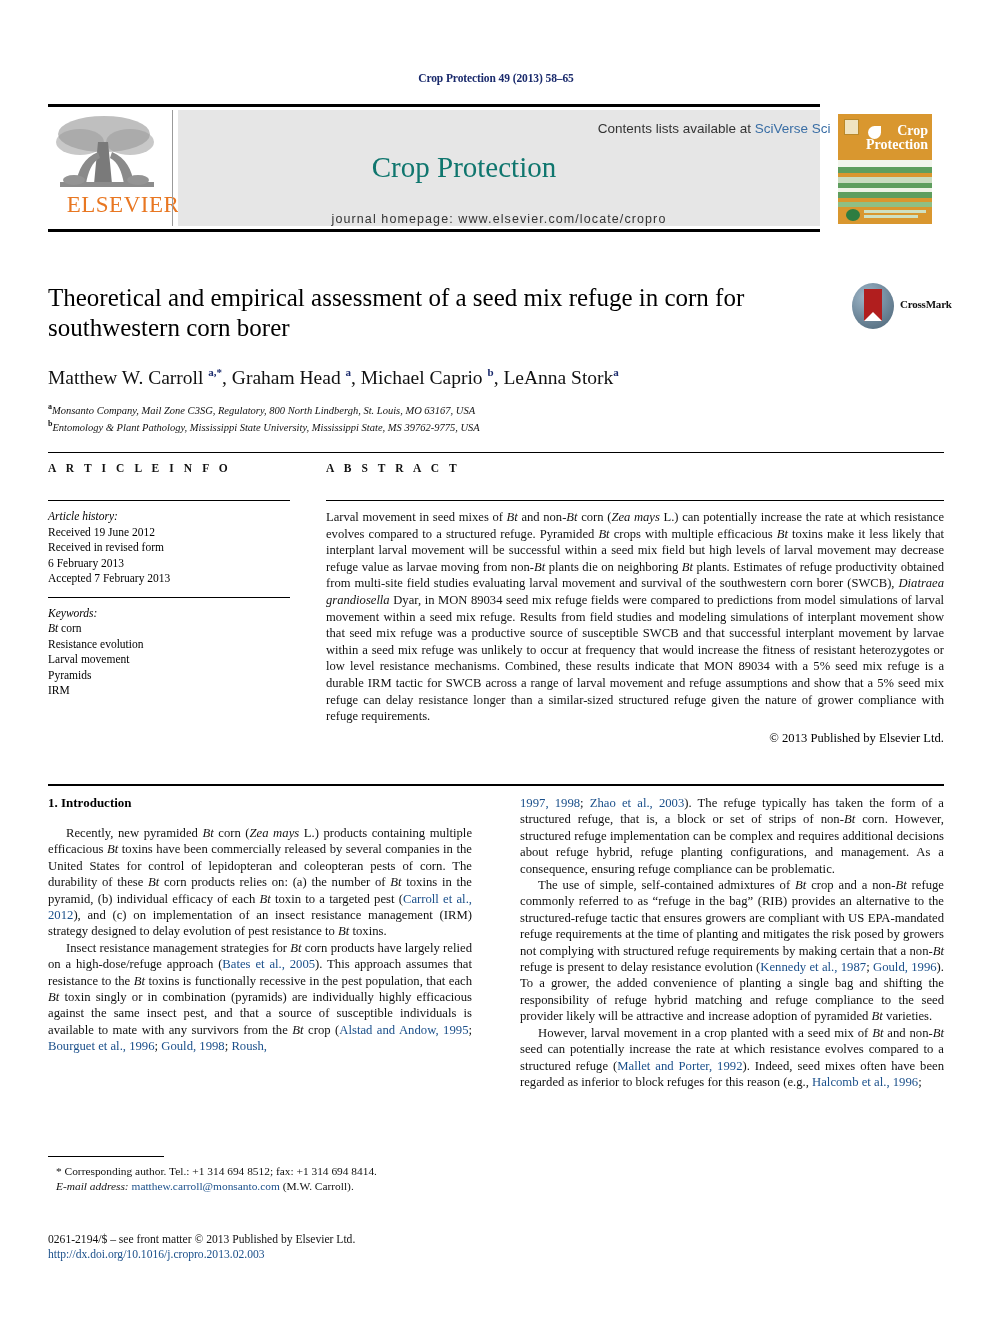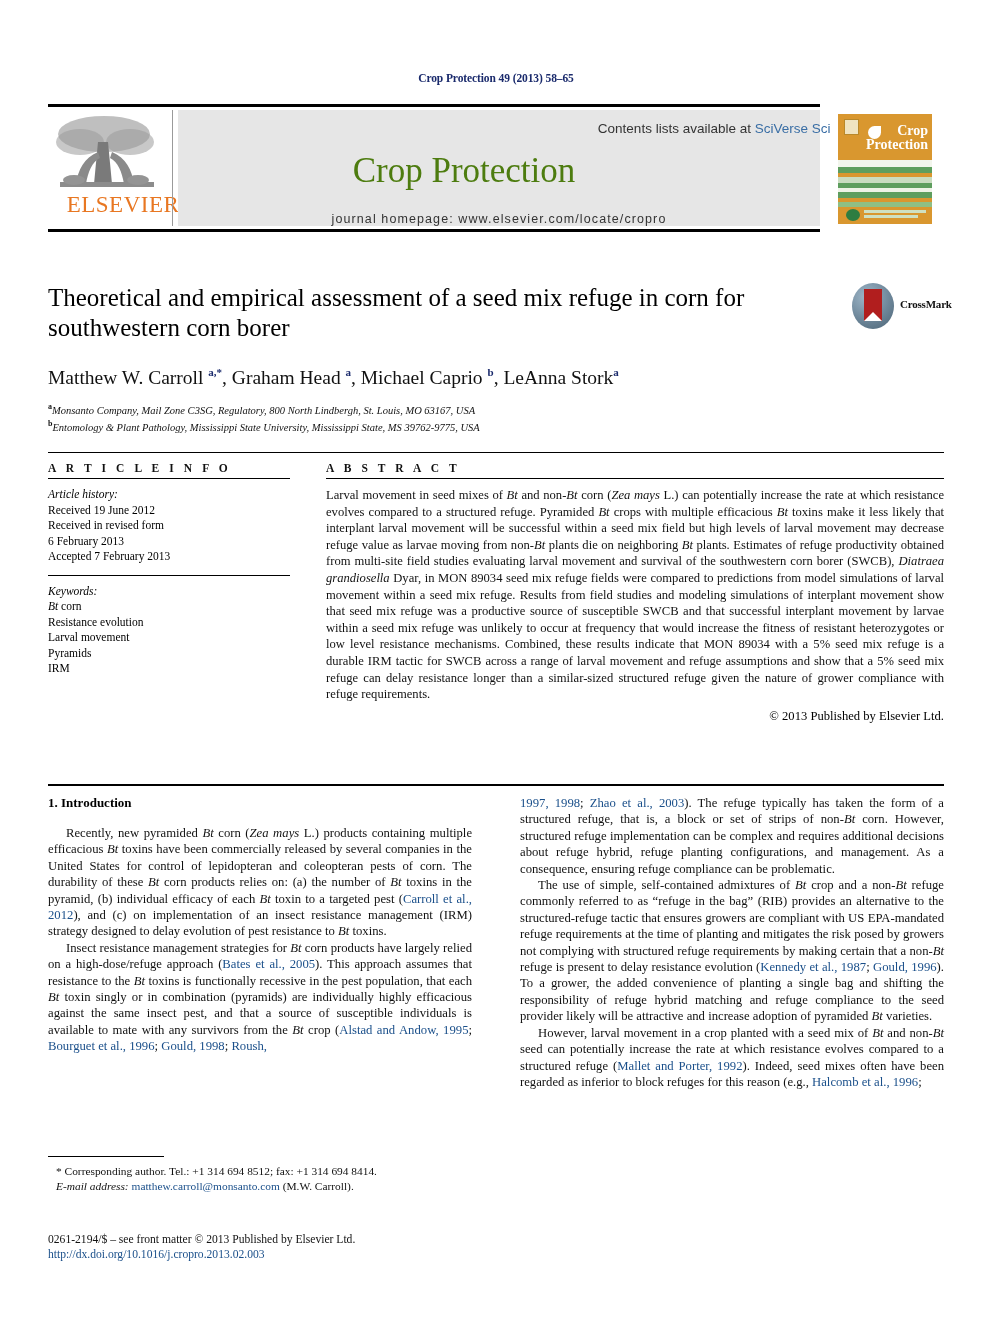--- a/index.html
+++ b/index.html
@@ -104,22 +104,22 @@
   }
   .contents-line .sd {
     color: #3a6ea5;
   }
   .journal-title {
     position: absolute;
     left: 0; top: 41px;
     width: 572px;
     text-align: center;
     font-family: "Liberation Serif", serif;
-    font-size: 35px;
-    color: #4d7c0f;
+    font-size: 29px;
+    color: #0f766e;
   }
   .homepage-line {
     position: absolute;
     left: 0; top: 102px;
     width: 642px;
     text-align: center;
     font-family: "Liberation Sans", sans-serif;
     font-size: 12.5px;
     letter-spacing: 1.1px;
     color: #333;
@@ -288,21 +288,21 @@
     position: absolute;
     left: 278px; top: 0;
     width: 618px;
   }
   .sec-head {
     font-family: "Liberation Serif", serif;
     font-weight: bold;
     font-size: 11.5px;
     letter-spacing: 3.6px;
     color: #111;
-    margin-bottom: 4px;
+    margin-bottom: 26px;
   }
   .hr-thin {
     height: 1px;
     background: #000;
     margin-bottom: 8px;
   }
   .hr-thin2 {
     height: 1px;
     background: #000;
     margin: 10px 0 8px 0;

